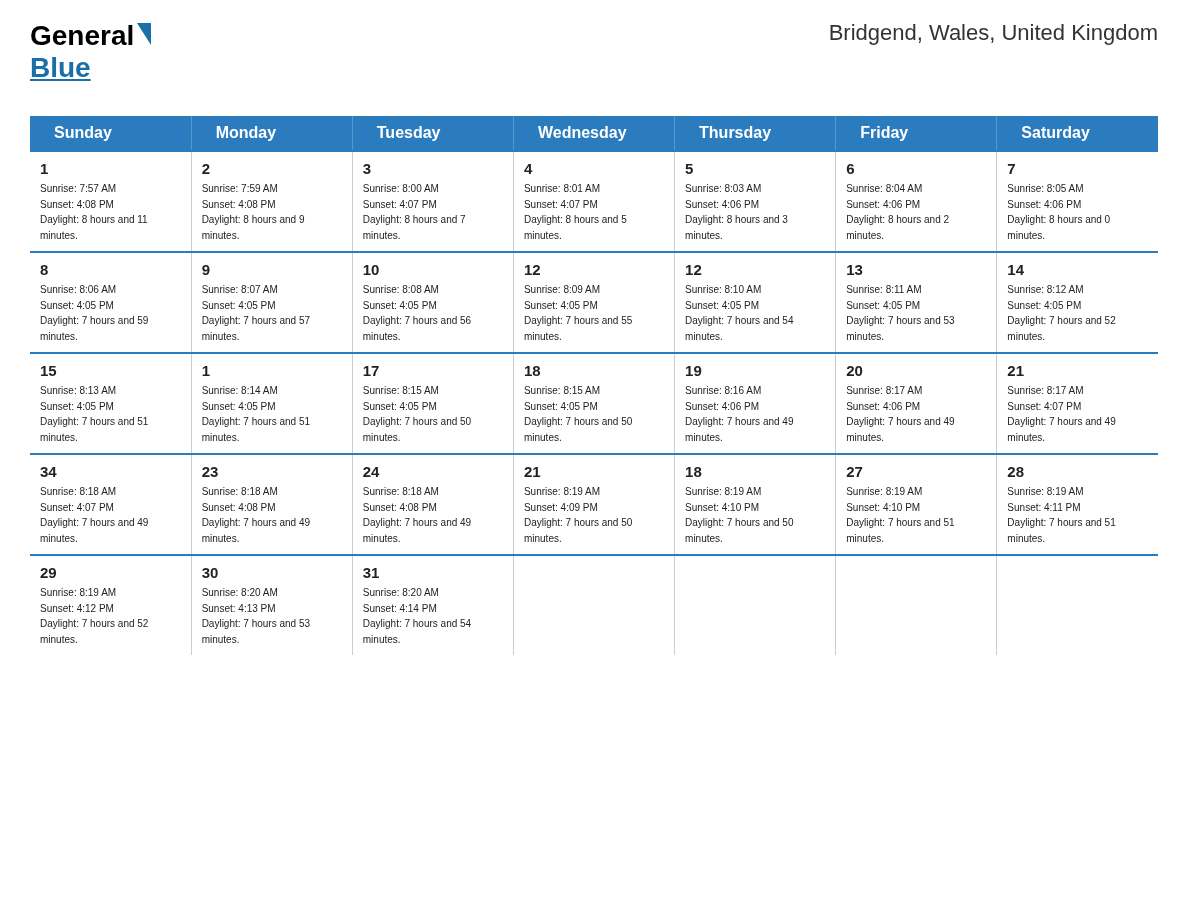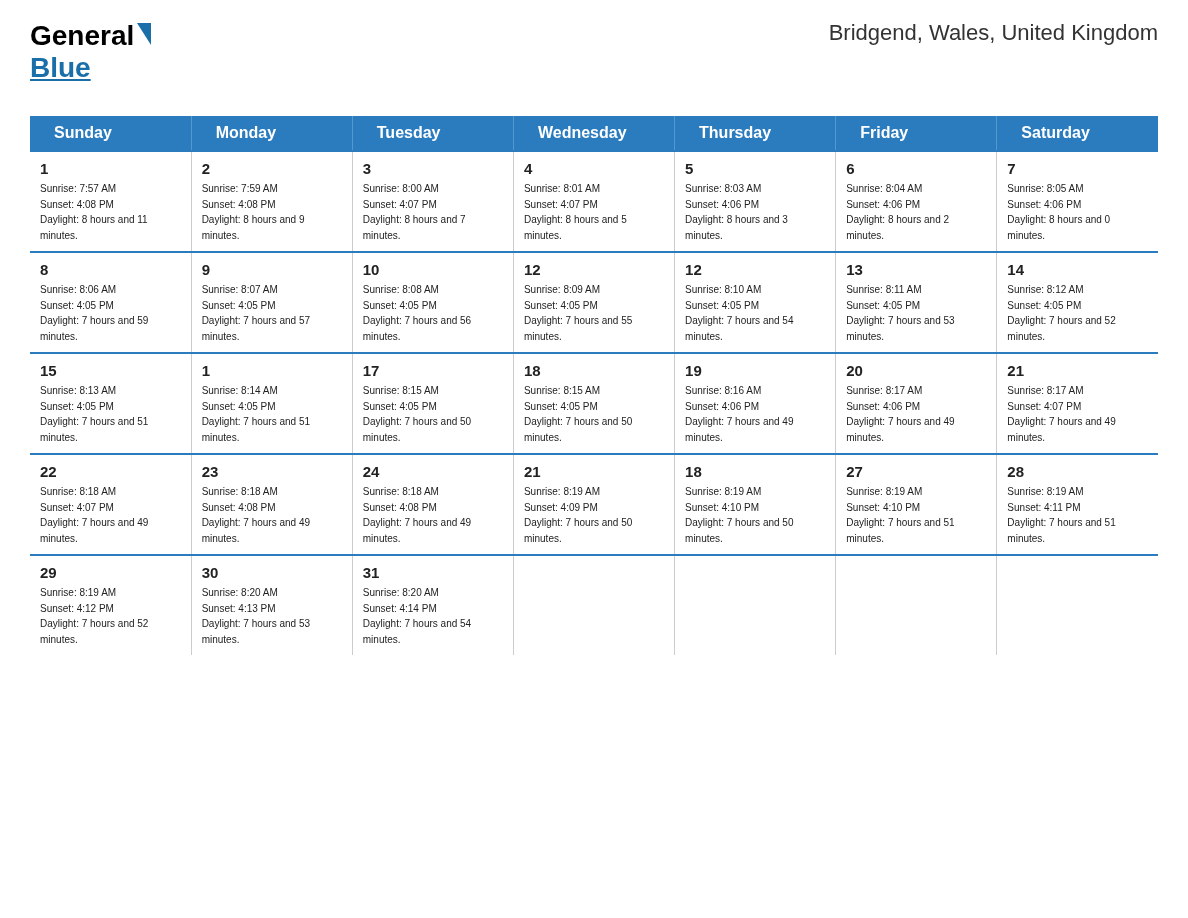--- a/index.html
+++ b/index.html
@@ -217,21 +217,21 @@
           <div class="day-num">20</div>
 <div class="day-info">Sunrise: 8:17 AM<br>Sunset: 4:06 PM<br>Daylight: 7 hours and 49 minutes.</div>
         </td>
         <td>
           <div class="day-num">21</div>
 <div class="day-info">Sunrise: 8:17 AM<br>Sunset: 4:07 PM<br>Daylight: 7 hours and 49 minutes.</div>
         </td>
       </tr>
       <tr>
         <td>
-          <div class="day-num">22</div>
+          <div class="day-num">34</div>
 <div class="day-info">Sunrise: 8:18 AM<br>Sunset: 4:07 PM<br>Daylight: 7 hours and 49 minutes.</div>
         </td>
         <td>
           <div class="day-num">23</div>
 <div class="day-info">Sunrise: 8:18 AM<br>Sunset: 4:08 PM<br>Daylight: 7 hours and 49 minutes.</div>
         </td>
         <td>
           <div class="day-num">24</div>
 <div class="day-info">Sunrise: 8:18 AM<br>Sunset: 4:08 PM<br>Daylight: 7 hours and 49 minutes.</div>
         </td>

